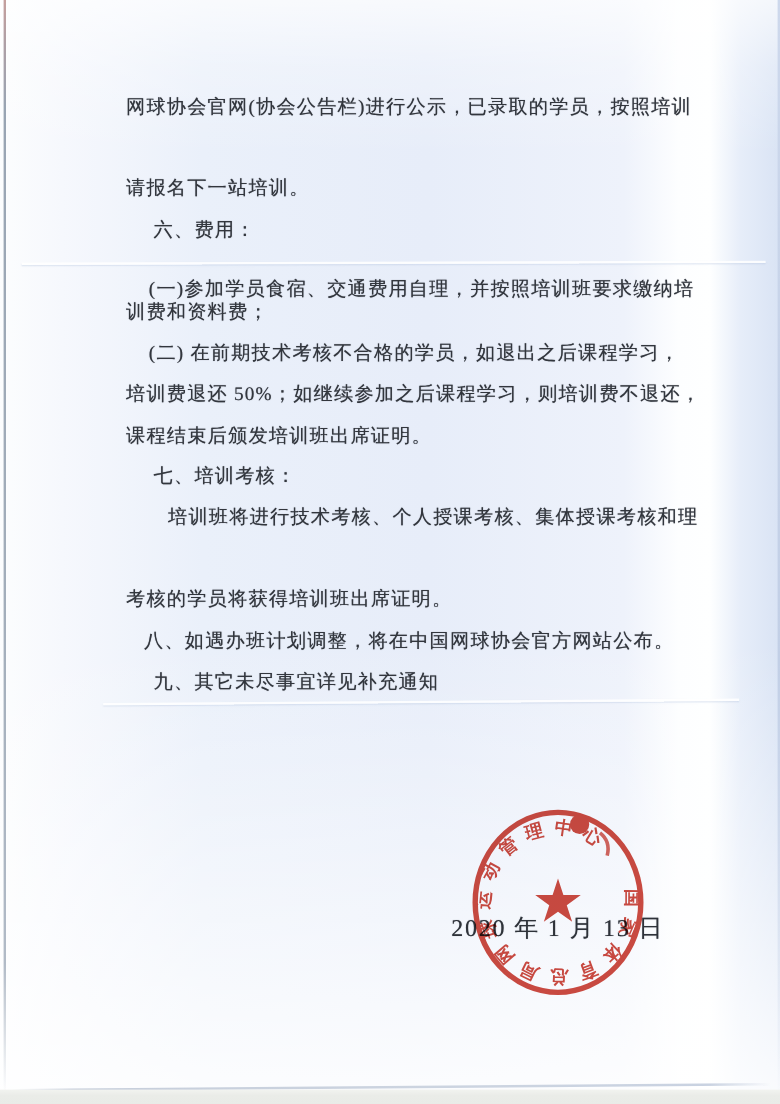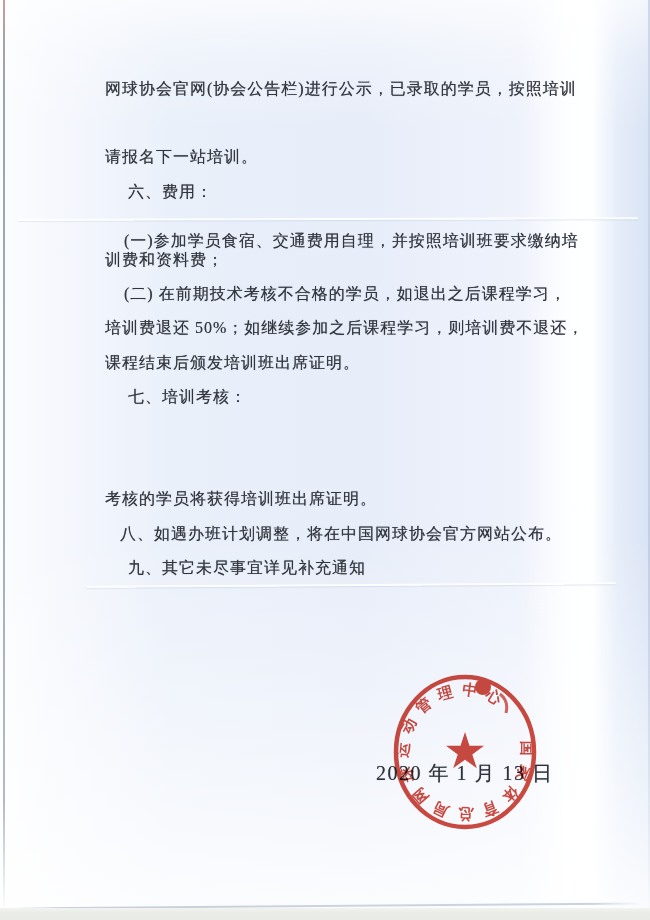--- a/index.html
+++ b/index.html
@@ -79,20 +79,21 @@
   <div class="doc-lines" id="doc-lines">
       <div class="line" style="top: 79px; left: 105px;">网球协会官网(协会公告栏)进行公示，已录取的学员，按照培训</div>
       <div class="line" style="top: 147.4px; left: 105px;">请报名下一站培训。</div>
       <div class="line" style="top: 181.6px; left: 128px;">六、费用：</div>
       <div class="line" style="top: 215.8px; left: 124px; margin-top: 15px;">(一)参加学员食宿、交通费用自理，并按照培训班要求缴纳培</div>
       <div class="line" style="top: 250px; left: 105px;">训费和资料费；</div>
       <div class="line" style="top: 284.2px; left: 124px;">(二) 在前期技术考核不合格的学员，如退出之后课程学习，</div>
       <div class="line" style="top: 318.4px; left: 105px;">培训费退还 50%；如继续参加之后课程学习，则培训费不退还，</div>
       <div class="line" style="top: 352.6px; left: 105px;">课程结束后颁发培训班出席证明。</div>
       <div class="line" style="top: 386.8px; left: 128px;">七、培训考核：</div>
+      <div class="line" style="top: 421px; left: 140px;">培训班将进行技术考核、个人授课考核、集体授课考核和理</div>
       <div class="line" style="top: 489.4px; left: 105px;">考核的学员将获得培训班出席证明。</div>
       <div class="line" style="top: 523.6px; left: 120px;">八、如遇办班计划调整，将在中国网球协会官方网站公布。</div>
       <div class="line" style="top: 557.8px; left: 128px;">九、其它未尽事宜详见补充通知</div>
     </div>
 
   <div class="sig sig-date">2020 年 1 月 13 日</div>
 
   <svg class="seal-svg" width="650" height="920" viewBox="0 0 650 920">
 
     <ellipse cx="465" cy="752" rx="69" ry="75" fill="none" stroke-width="4.5" stroke="#c5281c"></ellipse>

